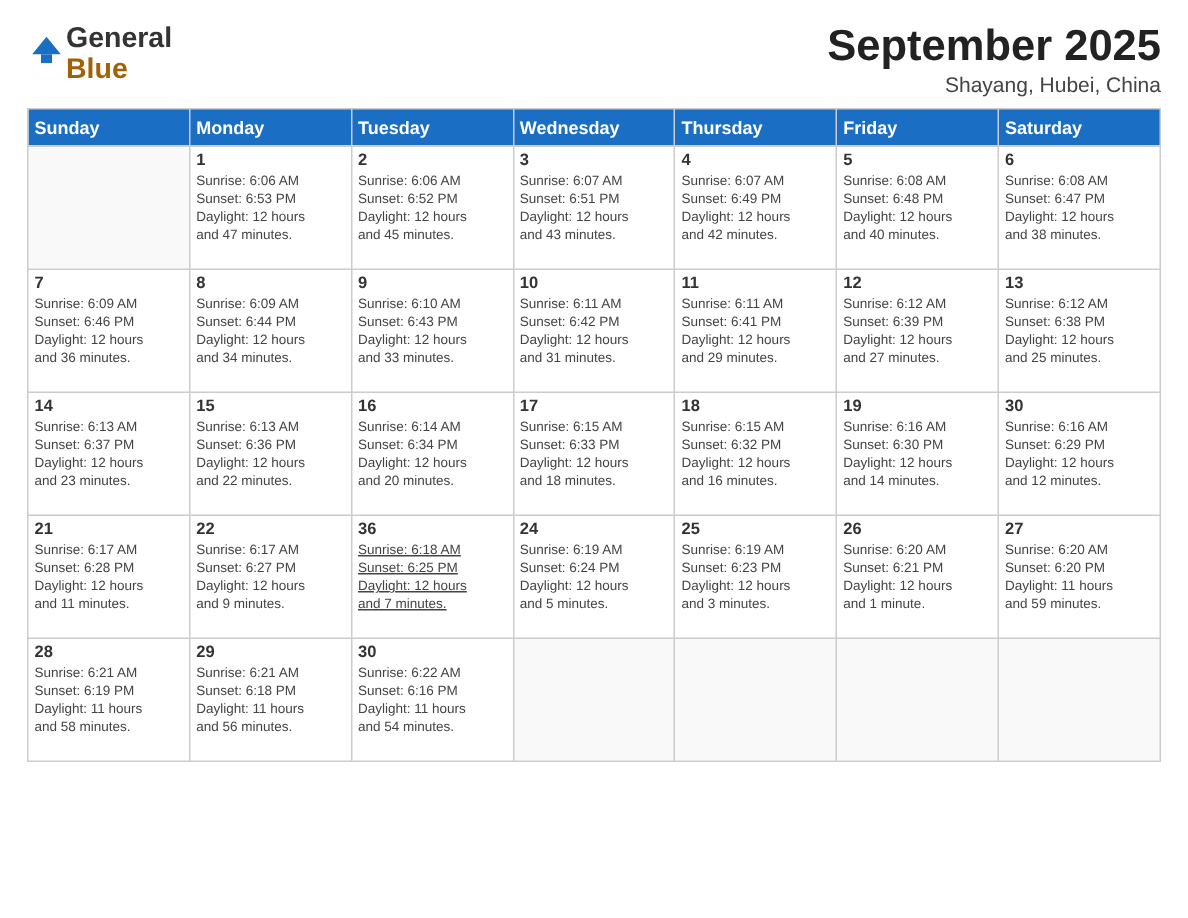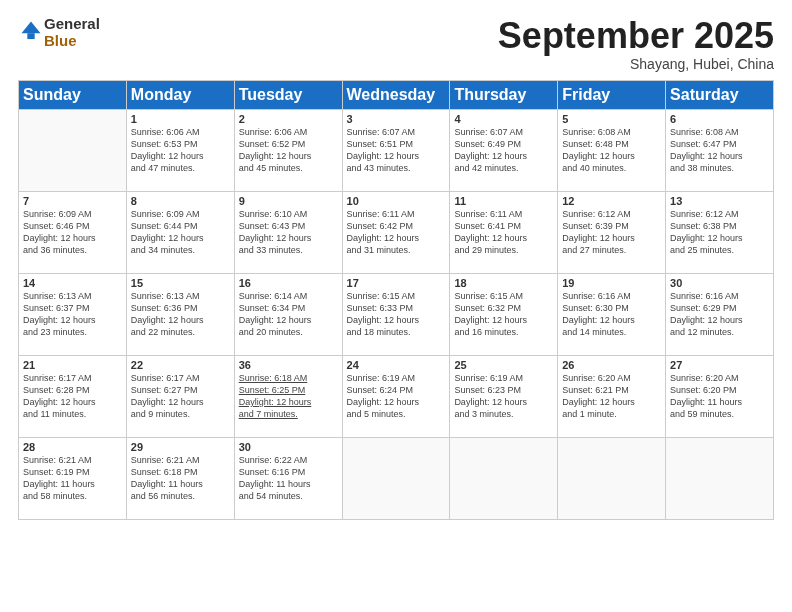--- a/index.html
+++ b/index.html
@@ -21,54 +21,54 @@
       justify-content: space-between;
       align-items: flex-start;
       margin-bottom: 8px;
     }
     .logo {
       display: flex;
       align-items: center;
       gap: 2px;
     }
     .logo-text {
-      font-size: 15px;
+      font-size: 19px;
       font-weight: bold;
       line-height: 1.1;
     }
     .logo-text .general { color: #333; }
     .logo-text .blue { color: #a16207; }
     .logo-icon {
       width: 22px;
       height: 22px;
       margin-left: 2px;
     }
     .title-block {
       text-align: right;
     }
     .month-title {
-      font-size: 36px;
+      font-size: 29px;
       font-weight: bold;
       color: #222;
       line-height: 1.1;
     }
     .location {
       font-size: 14px;
       color: #444;
       margin-top: 0;
     }
     .calendar {
       width: 100%;
       border-collapse: collapse;
       table-layout: fixed;
     }
     .calendar th {
       background: #1a6fc4;
       color: #fff;
-      font-size: 16px;
+      font-size: 12px;
       font-weight: bold;
       padding: 5px 4px;
       text-align: left;
       border: 1px solid #ccc;
     }
     .calendar td {
       border: 1px solid #ccc;
       vertical-align: top;
       padding: 3px 4px;
       height: 82px;

